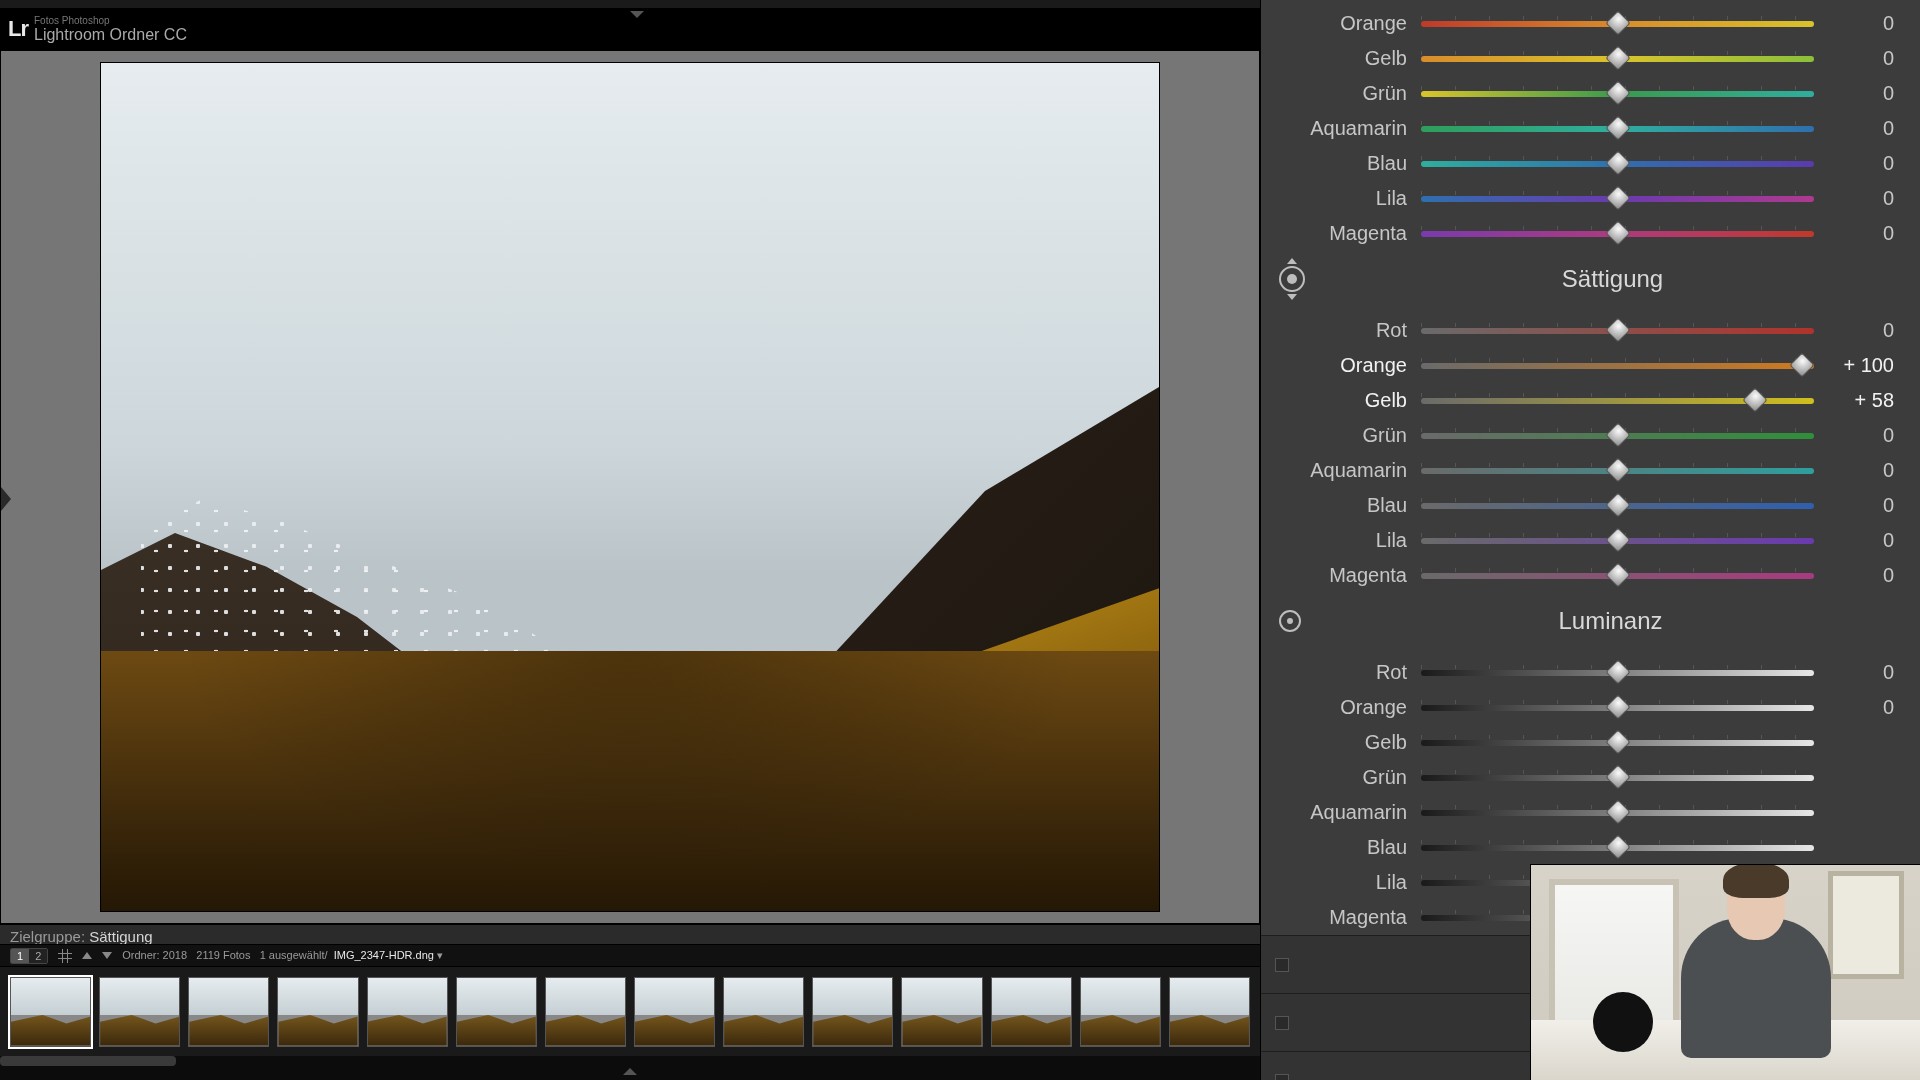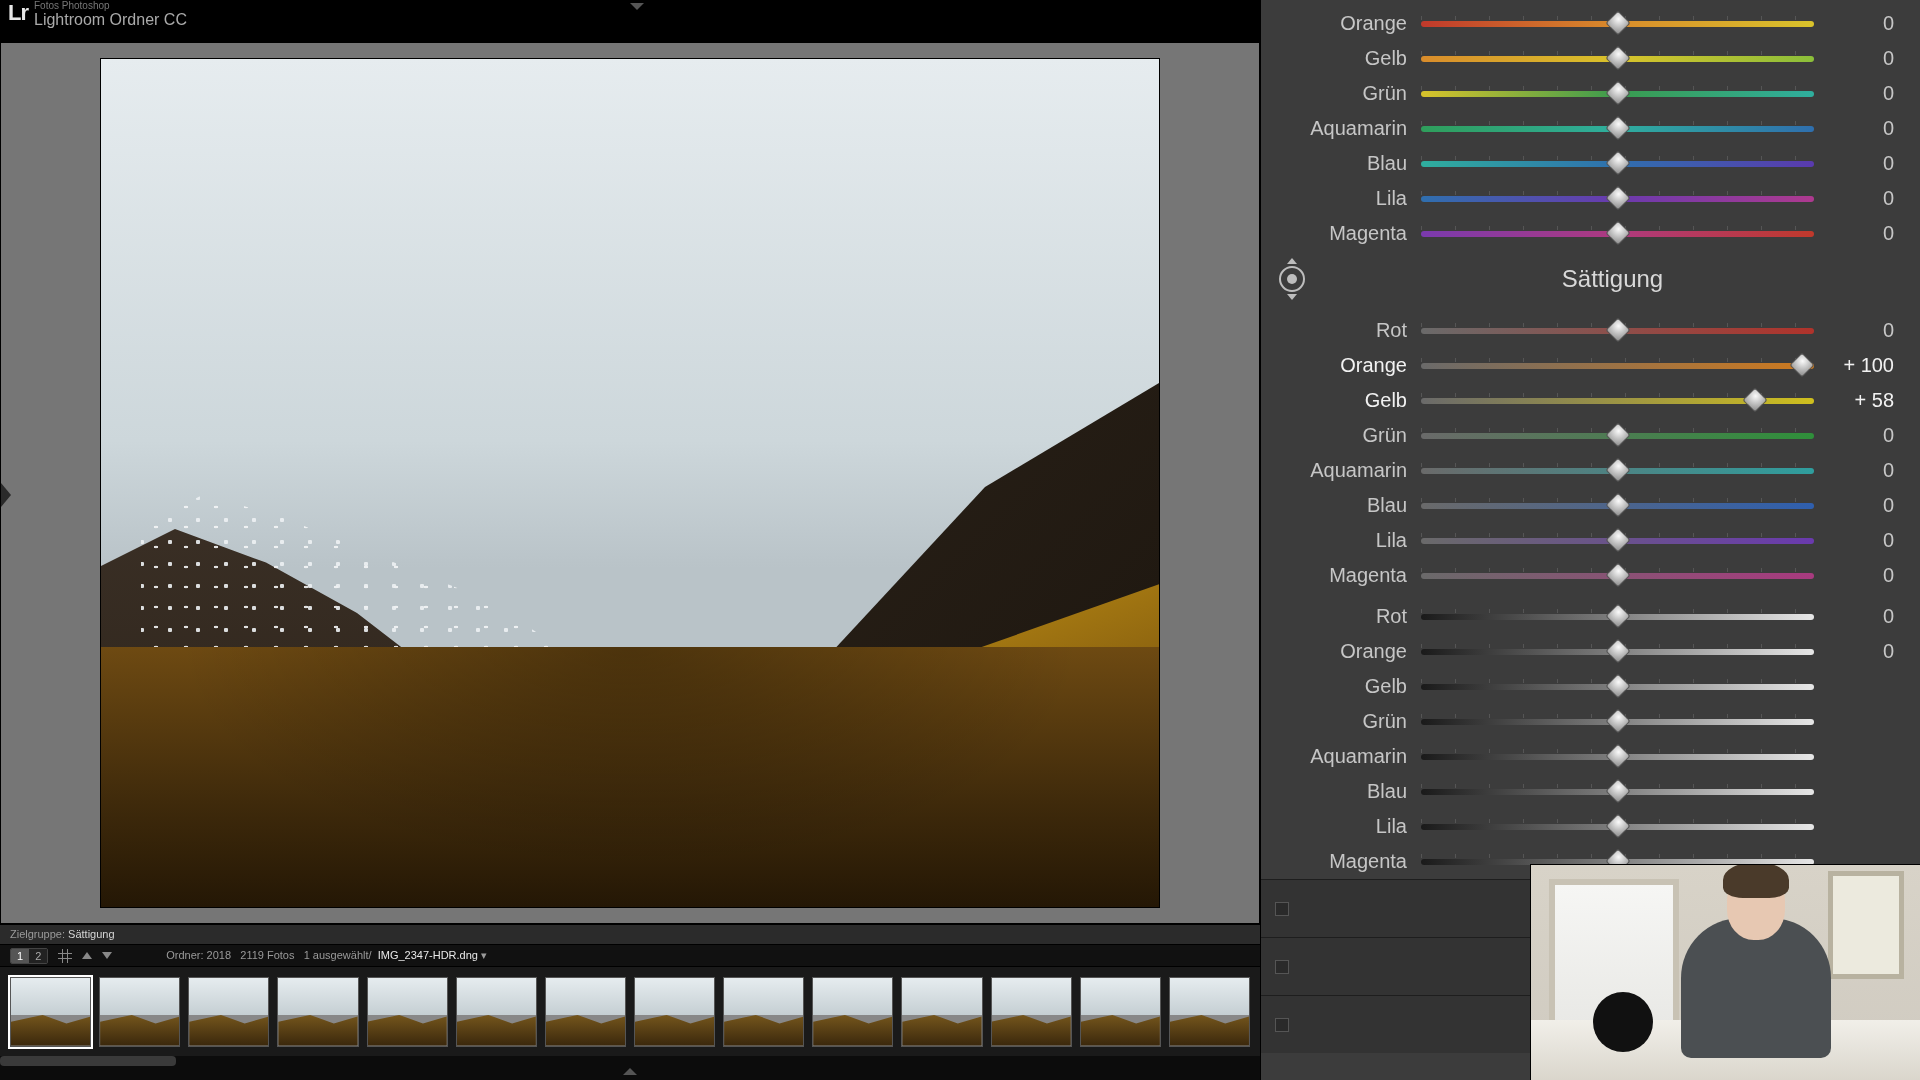--- a/index.html
+++ b/index.html
@@ -3,21 +3,21 @@
 <meta charset="utf-8">
 <style>
 * { margin: 0; padding: 0; box-sizing: border-box; font-family: -apple-system, "Segoe UI", Helvetica, Arial, sans-serif; }
 html, body { width: 1920px; height: 1080px; overflow: hidden; background: #1a1a1a; }
 
 .app { display: flex; width: 1920px; height: 1080px; }
 
 
 .main { width: 1260px; height: 1080px; background: #1a1a1a; display: flex; flex-direction: column; }
 
-.titlebar { height: 42px; background: #000; display: flex; align-items: flex-start; padding: 0 8px; position: relative; }
+.titlebar { height: 42px; background: #000; display: flex; align-items: center; padding: 0 8px; position: relative; margin-top: 8px; }
 .lr-logo { color: #e8e8e8; font-size: 22px; font-weight: 600; letter-spacing: -1px; margin-right: 6px; }
 .title-group { display: flex; flex-direction: column; line-height: 1.1; }
 .title-small { color: #777; font-size: 10px; }
 .title-main  { color: #aaa; font-size: 16px; font-weight: 300; }
 .titlebar-caret { position: absolute; left: 50%; top: 3px; width: 0; height: 0; border-left: 7px solid transparent; border-right: 7px solid transparent; border-top: 7px solid #555; }
 
 .canvas { flex: 1; background: #767676; display: flex; align-items: center; justify-content: center; position: relative; border: 1px solid #000; }
 .photo { width: 1060px; height: 850px; background: #cfd6da; position: relative; overflow: hidden; border: 1px solid #000; }
 
 .sky { position: absolute; inset: 0; background: linear-gradient(#e6ecef, #cdd7db 45%, #b9c3c8 60%); }
@@ -34,37 +34,37 @@
   clip-path: polygon(100% 100%, 100% 0%, 55% 25%, 25% 55%, 0% 100%); }
 .grass-right { position: absolute; bottom: 0; right: -60px; width: 540px; height: 430px;
   background: linear-gradient(160deg, #caa825, #a97c12 40%, #6e4a0d 75%);
   clip-path: polygon(100% 100%, 100% 20%, 55% 40%, 20% 70%, 0% 100%); }
 .valley { position: absolute; bottom: 0; left: 0; width: 100%; height: 260px;
   background: linear-gradient(#6e4a12, #3f2a0b 60%, #241705); }
 .valley::before { content:""; position:absolute; inset:0;
   background: radial-gradient(ellipse at 50% 0%, rgba(0,0,0,.3), transparent 60%); }
 .expand-arrow { position: absolute; left: 0; top: 50%; width: 10px; height: 24px; background: #2a2a2a; clip-path: polygon(0 0, 100% 50%, 0 100%); }
 
-.status { height: 20px; background: #2b2b2b; color: #9a9a9a; font-size: 11px; padding: 3px 10px; border-top: 1px solid #000; }
+.status { height: 20px; background: #2b2b2b; color: #9a9a9a; font-size: 15px; padding: 3px 10px; border-top: 1px solid #000; }
 .status b { color: #d6d6d6; font-weight: 500; }
 
 .toolbar { height: 22px; background: #111; display: flex; align-items: center; gap: 10px; padding: 0 10px; color: #aaa; font-size: 11px; border-top: 1px solid #000; }
 .tb-seg { display:flex; border:1px solid #444; border-radius:2px; overflow:hidden; }
 .tb-seg span { padding:1px 6px; background:#222; }
 .tb-seg span.active { background:#555; color:#fff; }
 .tb-ico { width:14px; height:14px; display:inline-block; }
 .tb-grid { background:
   linear-gradient(#888,#888) 0 4px/14px 1px no-repeat,
   linear-gradient(#888,#888) 0 9px/14px 1px no-repeat,
   linear-gradient(#888,#888) 4px 0/1px 14px no-repeat,
   linear-gradient(#888,#888) 9px 0/1px 14px no-repeat; }
 .tb-sort { width:0;height:0;border-left:5px solid transparent;border-right:5px solid transparent;display:inline-block; }
 .tb-sort.asc  { border-bottom:7px solid #888; }
 .tb-sort.desc { border-top:7px solid #888; }
-.crumb { color:#9a9a9a;margin-left:44px; }
+.crumb { color:#9a9a9a; }
 .crumb .file { color:#e8e8e8; }
 
 .filmstrip { height: 90px; background: #1a1a1a; display:flex; align-items:center; gap:8px; padding:6px 10px; overflow:hidden; border-top:1px solid #000; }
 .thumb { width:84px; height:70px; border:1px solid #555; position:relative; overflow:hidden; background:#888; }
 .thumb.sel { outline:2px solid #fff; }
 .thumb .tsky { position:absolute; inset:0; height:55%; background:linear-gradient(#e6ecef,#c5cfd3); }
 .thumb .tland{ position:absolute; left:0; right:0; bottom:0; height:50%;
   background:linear-gradient(#7a5a1e,#3a270c); clip-path:polygon(0 30%, 40% 10%, 70% 35%, 100% 15%, 100% 100%, 0 100%); }
 .bottom-caret { height:14px; background:#0c0c0c; display:flex; justify-content:center; }
 .bottom-caret span { width:0;height:0;border-left:7px solid transparent;border-right:7px solid transparent;border-bottom:7px solid #555; margin-top:2px; }
@@ -369,20 +369,26 @@
         <div class="row">
           <span class="lbl">Magenta</span>
           <div class="track s-magenta">
             <div class="ticks"></div>
             <div class="thumbk" style="left: 50%;"></div>
           </div>
           <span class="val">0</span>
         </div>
       </div>
 
+    <div class="section">
+      <span class="tat plain">
+          <span class="dot"></span>
+        </span>
+      <h3>Luminanz</h3>
+    </div>
     <div class="rows" id="lum-rows">
         <div class="row">
           <span class="lbl">Rot</span>
           <div class="track l-flat">
             <div class="ticks"></div>
             <div class="thumbk" style="left: 50%;"></div>
           </div>
           <span class="val">0</span>
         </div>
         <div class="row">

